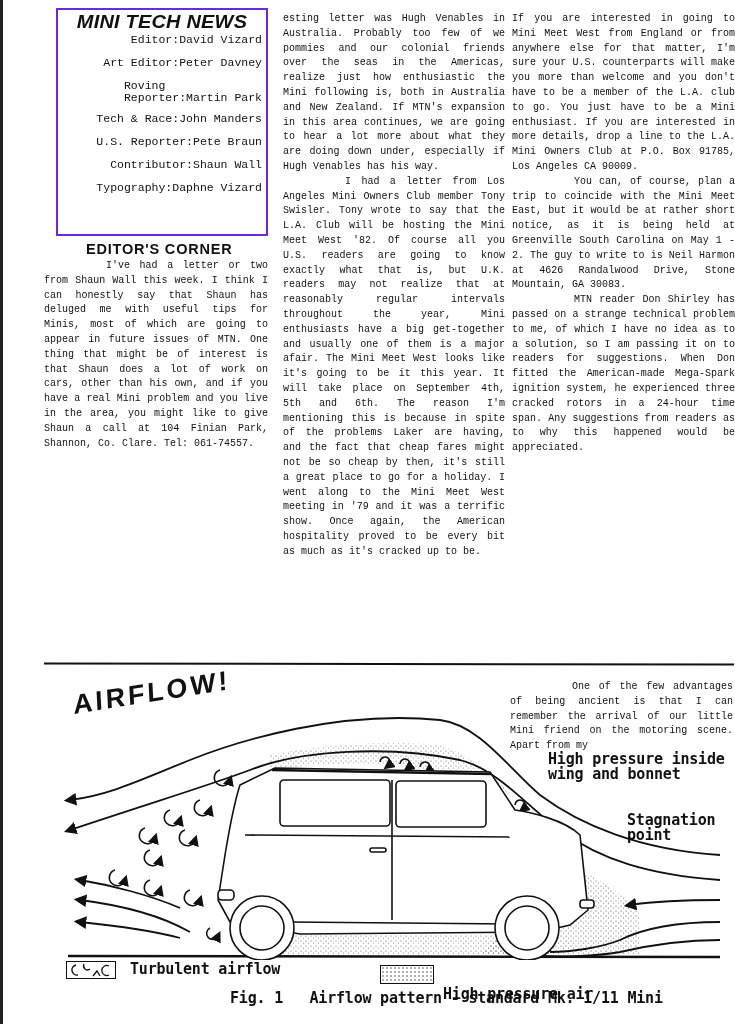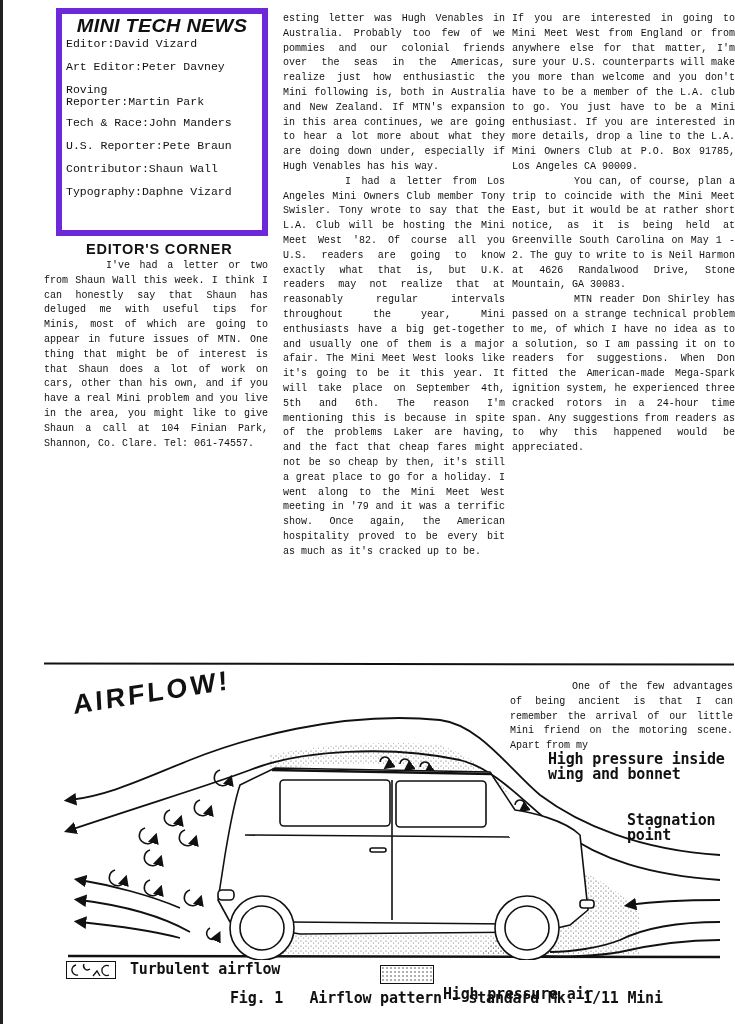--- a/index.html
+++ b/index.html
@@ -3,29 +3,29 @@
 <meta charset="utf-8">
 <style>
   html, body { margin: 0; padding: 0; }
   body {
     width: 735px; height: 1024px; background: #ffffff; position: relative; overflow: hidden;
     color: #111; font-family: "Liberation Mono", "DejaVu Sans Mono", monospace;
   }
   .page-edge { position: absolute; left: 0; top: 0; width: 3px; height: 1024px; background: #222; }
   .masthead {
     position: absolute; left: 56px; top: 8px; width: 212px; height: 228px;
-    border: 6px solid #6d28d9; box-sizing: border-box; padding: 2px 4px 0 4px;
+    border: 2px solid #6d28d9; box-sizing: border-box; padding: 2px 4px 0 4px;
   }
   .masthead-title {
     font-family: "Liberation Sans", "DejaVu Sans", sans-serif; font-weight: bold; font-style: italic;
     font-size: 19px; text-align: center; letter-spacing: 0.2px; line-height: 20px; margin-bottom: 2px;
     transform: scaleX(1.05);
   }
   .staff-row {
-    display: flex; justify-content: flex-start; align-items: flex-end;
+    display: flex; justify-content: flex-end; align-items: flex-end;
     font-size: 11.5px; line-height: 12px; margin-bottom: 11px; white-space: pre;
   }
   .staff-row.two-line { margin-bottom: 9px; }
   .staff-role { white-space: pre-line; }
   .col {
     position: absolute; font-size: 10px; line-height: 14.8px; text-align: justify;
     font-family: "Liberation Mono", "DejaVu Sans Mono", monospace;
   }
   .col p { margin: 0; text-indent: 62px; }
   .col p.noindent { text-indent: 0; }

